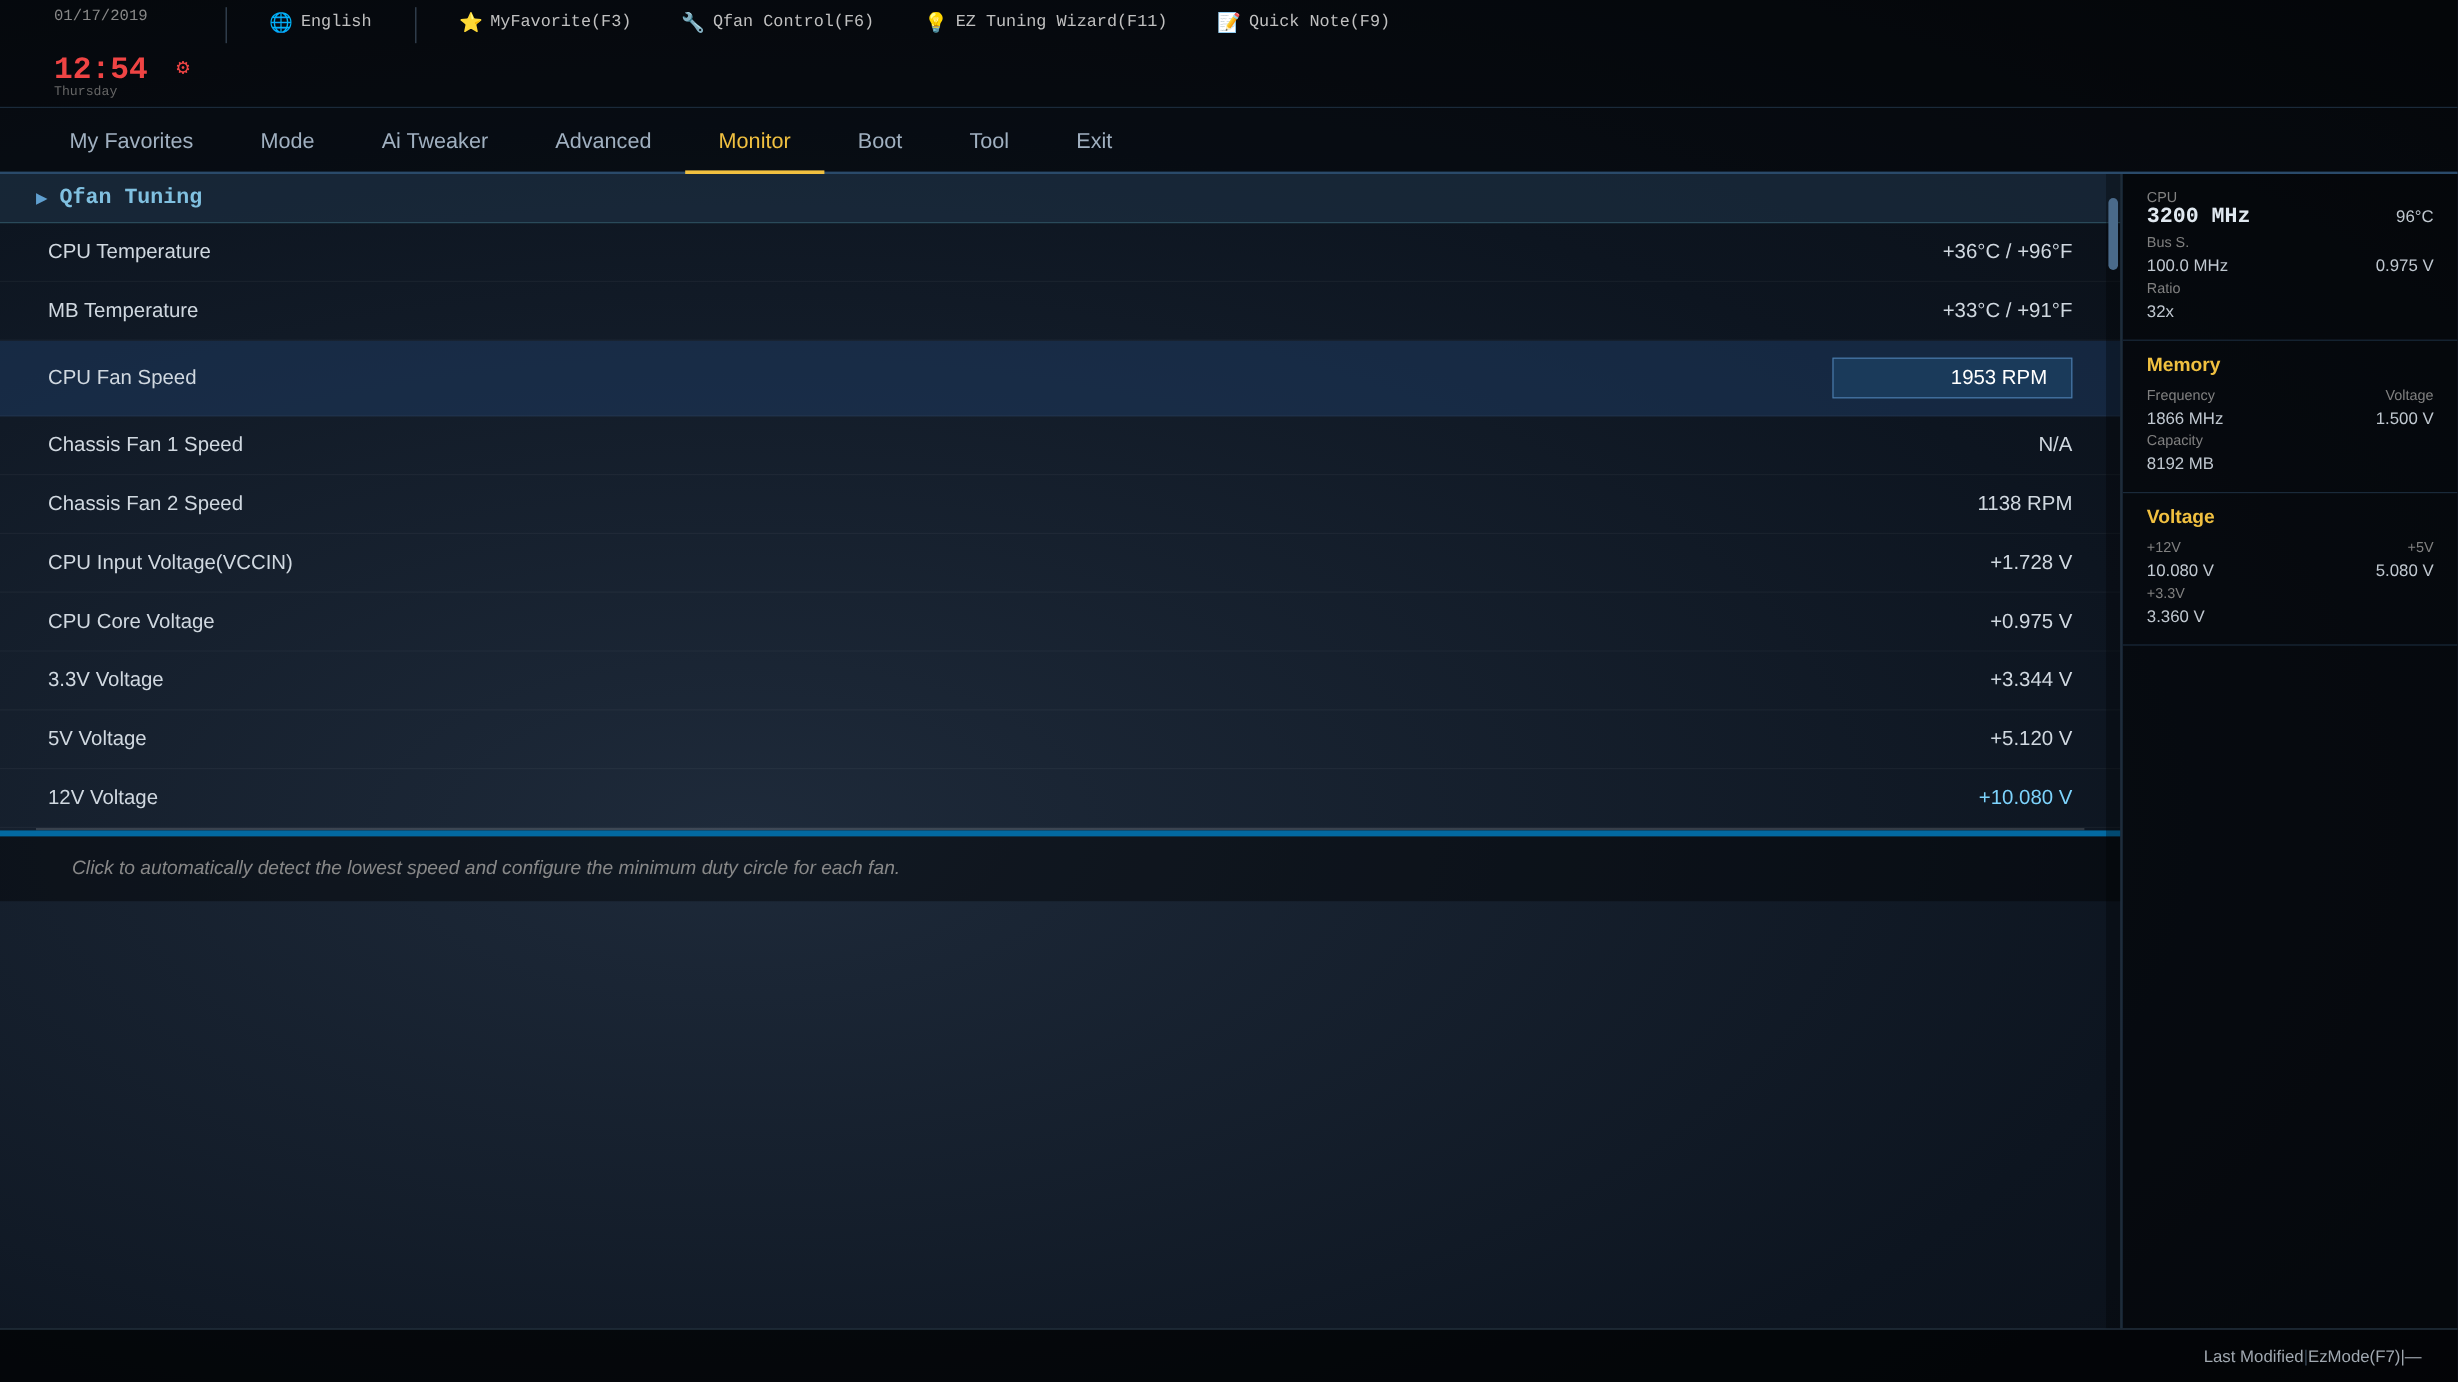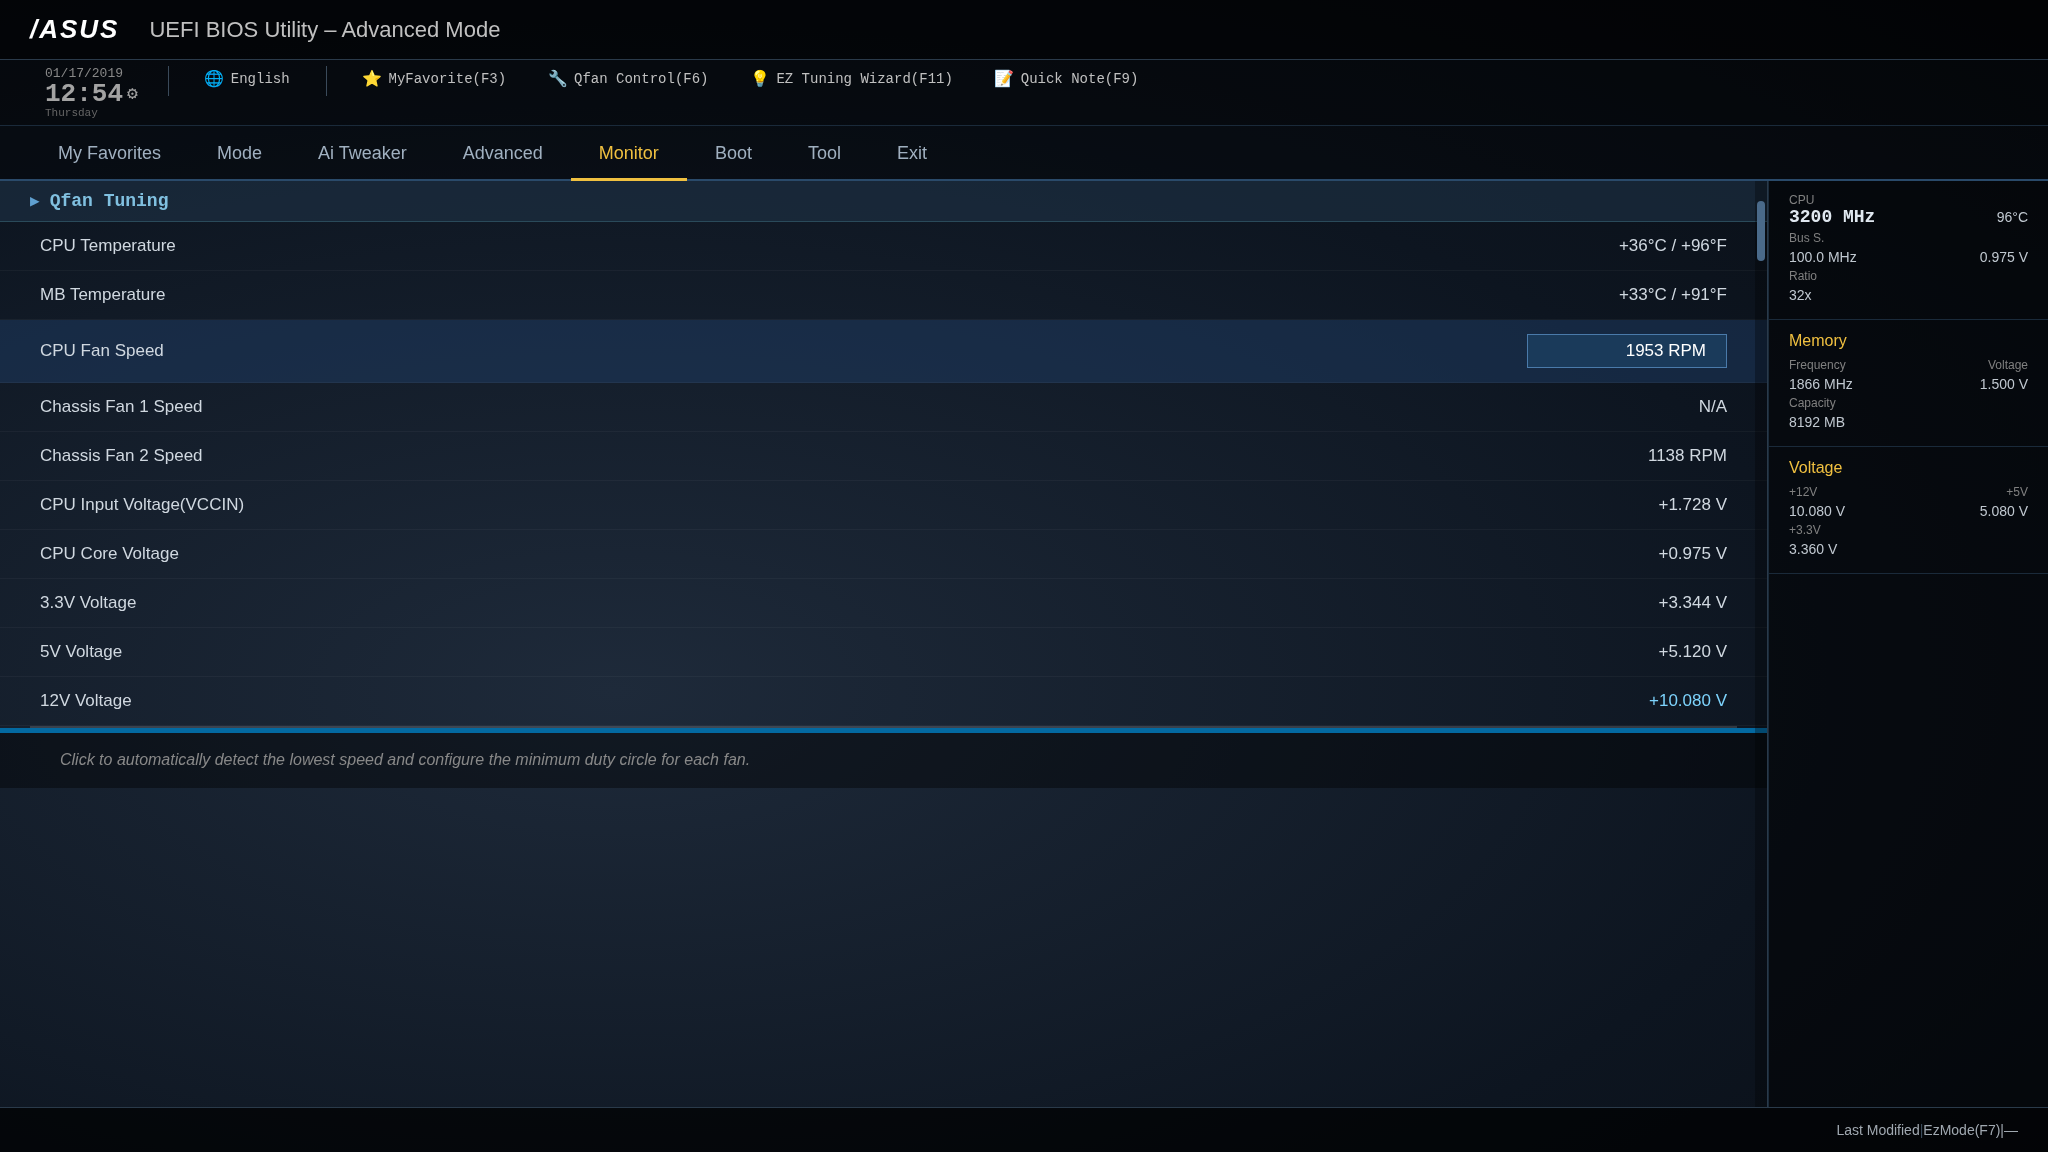--- a/index.html
+++ b/index.html
@@ -68,26 +68,27 @@
 
     .datetime {
       display: flex;
       flex-direction: column;
       font-size: 13px;
       color: #a0a0a0;
     }
 
     .datetime .time {
       font-size: 26px;
-      color: #a3a3a3;
+      color: #ef4444;
       font-weight: bold;
       line-height: 1;
       display: flex;
       align-items: center;
-      gap: 4px;
+      gap: 24px;
+      margin-top: 24px;
     }
 
     .datetime .date {
       font-size: 13px;
       color: #888;
     }
 
     .divider-v {
       width: 1px;
       height: 30px;
@@ -278,21 +279,21 @@
     .right-value {
       color: #c0c8d0;
       font-size: 14px;
       font-family: Arial, sans-serif;
       text-align: right;
     }
 
     .right-section-title {
       color: #f0c040;
       font-size: 16px;
-      font-weight: normal;
+      font-weight: bold;
       font-family: Arial, sans-serif;
       margin-bottom: 8px;
     }
 
     .right-row {
       display: flex;
       justify-content: space-between;
       align-items: baseline;
       margin-bottom: 4px;
     }
@@ -324,24 +325,20 @@
       color: #3a4a5a;
     }
   </style>
 </head>
 <body>
 
 <div class="bg"></div>
 
 <div class="content-wrap">
 
-  <div class="top-bar">
-    <span class="asus-logo">/ASUS</span>
-    <span class="bios-title">UEFI BIOS Utility – Advanced Mode</span>
-  </div>
 
   <div class="info-bar">
     <div class="datetime">
       <span class="date">01/17/2019</span>
       <div class="time">
         <span>12:54</span>
         <span style="font-size:18px;">⚙</span>
       </div>
       <span style="font-size:11px;color:#666;">Thursday</span>
     </div>

